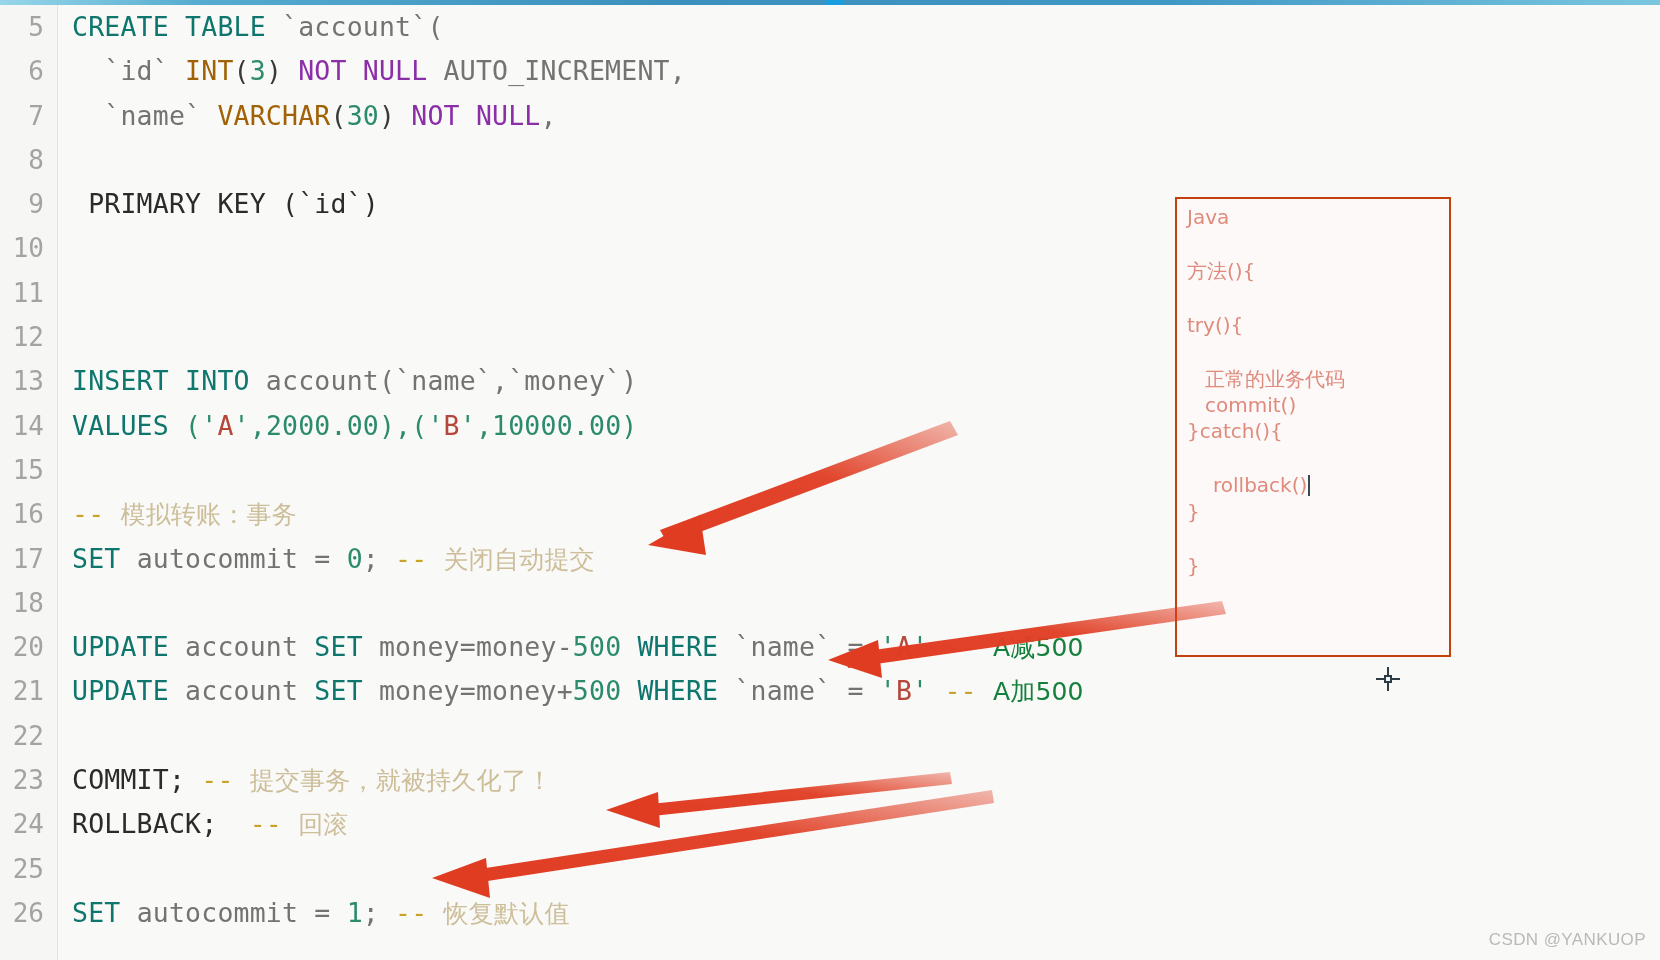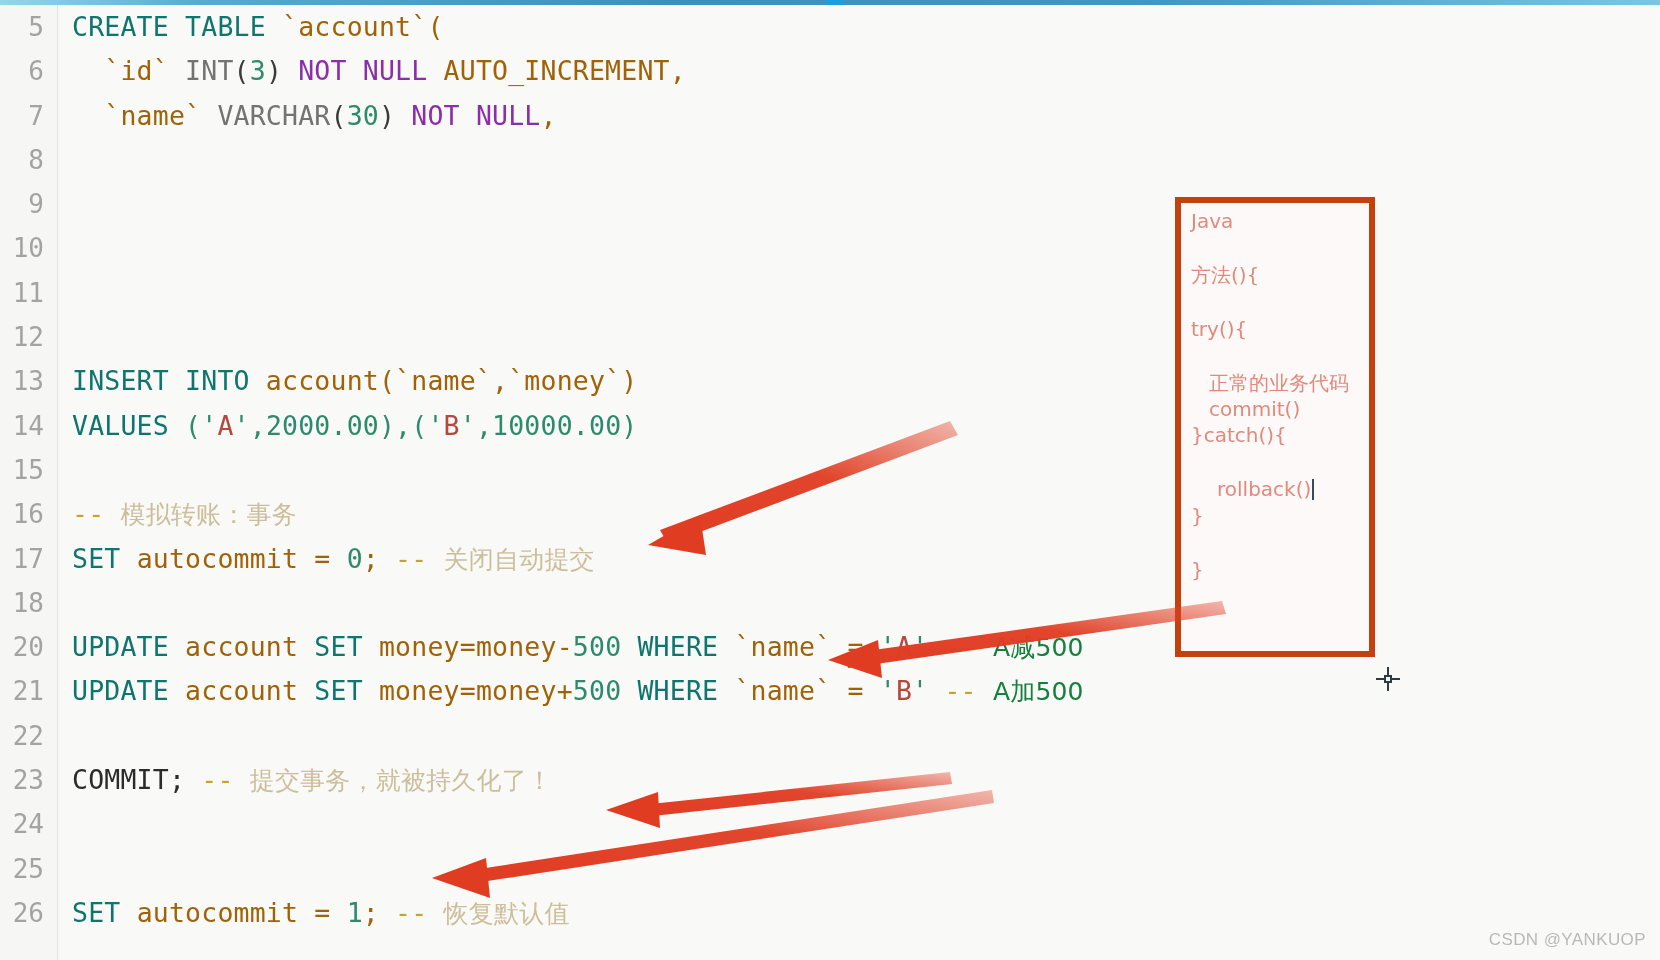--- a/index.html
+++ b/index.html
@@ -77,38 +77,38 @@
     left: 72px; top: 0;
     font-size: 26.5px;
     letter-spacing: 0.2px;
     color: #262626;
     font-family: "DejaVu Sans Mono", "Liberation Mono", monospace;
   }
 
   
   .kw      { color: #0f766e; }      
   .kw2     { color: #8b2fa8; }      
-  .type    { color: #737373; }      
+  .type    { color: #a16207; }      
   .num     { color: #2c8a6d; }      
   .str     { color: #b5483d; }      
   .strq    { color: #2c8a6d; }      
-  .ident   { color: #a16207; }      
+  .ident   { color: #737373; }      
   .punct   { color: #3a3a3a; }
   .cmt     { color: #cdbe9a; text-align: center; }      
   .cmt2    { color: #15803d; }      
   .cmtdash { color: #c9a227; }
   .plain   { color: #2b2b2b; }
   .cjk     { font-family: "DejaVu Sans", "Liberation Sans", sans-serif; font-size: 25px; }
 
   
   .note-box {
     position: absolute;
     left: 1175px; top: 197px;
-    width: 200px; height: 460px;
-    border: 6px solid #c2410c;
+    width: 276px; height: 460px;
+    border: 2px solid #c2410c;
     background: rgba(255,250,249,0.55);
   }
   .note-inner {
     position: absolute;
     left: 10px; top: 8px;
     width: 230px;
     color: #e08a7c;
     font-family: "DejaVu Sans", "Liberation Sans", sans-serif;
     font-size: 20px;
     line-height: 1.0;
@@ -172,35 +172,35 @@
   <div class="top-strip"></div>
   <div class="top-tab-marker"></div>
 
   <div class="editor">
     <div class="gutter"></div>
     <div class="code-lines" id="code-lines">
         <div class="line"><span class="ln">5</span><span class="code"><span class="kw">CREATE TABLE </span><span class="ident">`account`(</span></span></div>
         <div class="line"><span class="ln">6</span><span class="code"><span class="ident">  `id` </span><span class="type">INT</span><span class="punct">(</span><span class="num">3</span><span class="punct">) </span><span class="kw2">NOT NULL </span><span class="ident">AUTO_INCREMENT,</span></span></div>
         <div class="line"><span class="ln">7</span><span class="code"><span class="ident">  `name` </span><span class="type">VARCHAR</span><span class="punct">(</span><span class="num">30</span><span class="punct">) </span><span class="kw2">NOT NULL</span><span class="ident">,</span></span></div>
         <div class="line"><span class="ln">8</span></div>
-        <div class="line"><span class="ln">9</span></div>
+        <div class="line"><span class="ln">9</span><span class="code"><span class="plain"> PRIMARY KEY (`id`)</span></span></div>
         <div class="line"><span class="ln">10</span></div>
         <div class="line"><span class="ln">11</span><span class="code"></span></div>
         <div class="line"><span class="ln">12</span><span class="code"></span></div>
         <div class="line"><span class="ln">13</span><span class="code"><span class="kw">INSERT INTO </span><span class="ident">account(`name`,`money`)</span></span></div>
         <div class="line"><span class="ln">14</span><span class="code"><span class="kw">VALUES </span><span class="strq">(</span><span class="strq">'</span><span class="str">A</span><span class="strq">'</span><span class="num">,</span><span class="num">2000.00</span><span class="strq">),(</span><span class="strq">'</span><span class="str">B</span><span class="strq">'</span><span class="num">,</span><span class="num">10000.00</span><span class="strq">)</span></span></div>
         <div class="line"><span class="ln">15</span><span class="code"></span></div>
         <div class="line"><span class="ln">16</span><span class="code"><span class="cmtdash">-- </span><span class="cmt cjk">模拟转账：事务</span></span></div>
         <div class="line"><span class="ln">17</span><span class="code"><span class="kw">SET </span><span class="ident">autocommit = </span><span class="num">0</span><span class="ident">; </span><span class="cmtdash">-- </span><span class="cmt cjk">关闭自动提交</span></span></div>
         <div class="line"><span class="ln">18</span></div>
         <div class="line"><span class="ln">20</span><span class="code"><span class="kw">UPDATE </span><span class="ident">account </span><span class="kw">SET </span><span class="ident">money=money-</span><span class="num">500</span><span class="ident"> </span><span class="kw">WHERE </span><span class="ident">`name` = </span><span class="strq">'</span><span class="str">A</span><span class="strq">' </span><span class="cmtdash">-- </span><span class="cmt2 cjk">A减500</span></span></div>
         <div class="line"><span class="ln">21</span><span class="code"><span class="kw">UPDATE </span><span class="ident">account </span><span class="kw">SET </span><span class="ident">money=money+</span><span class="num">500</span><span class="ident"> </span><span class="kw">WHERE </span><span class="ident">`name` = </span><span class="strq">'</span><span class="str">B</span><span class="strq">' </span><span class="cmtdash">-- </span><span class="cmt2 cjk">A加500</span></span></div>
         <div class="line"><span class="ln">22</span><span class="code"></span></div>
         <div class="line"><span class="ln">23</span><span class="code"><span class="plain">COMMIT; </span><span class="cmtdash">-- </span><span class="cmt cjk">提交事务，就被持久化了！</span></span></div>
-        <div class="line"><span class="ln">24</span></div>
+        <div class="line"><span class="ln">24</span><span class="code"><span class="plain">ROLLBACK;  </span><span class="cmtdash">-- </span><span class="cmt cjk">回滚</span></span></div>
         <div class="line"><span class="ln">25</span><span class="code"></span></div>
         <div class="line"><span class="ln">26</span><span class="code"><span class="kw">SET </span><span class="ident">autocommit = </span><span class="num">1</span><span class="ident">; </span><span class="cmtdash">-- </span><span class="cmt cjk">恢复默认值</span></span></div>
       </div>
   </div>
 
   <div class="note-box">
     <div class="note-inner" id="note-inner">
         <div class="note-line"><span>Java</span></div>
         <div class="note-line"><span>方法(){</span></div>
         <div class="note-line"><span>try(){</span></div>

